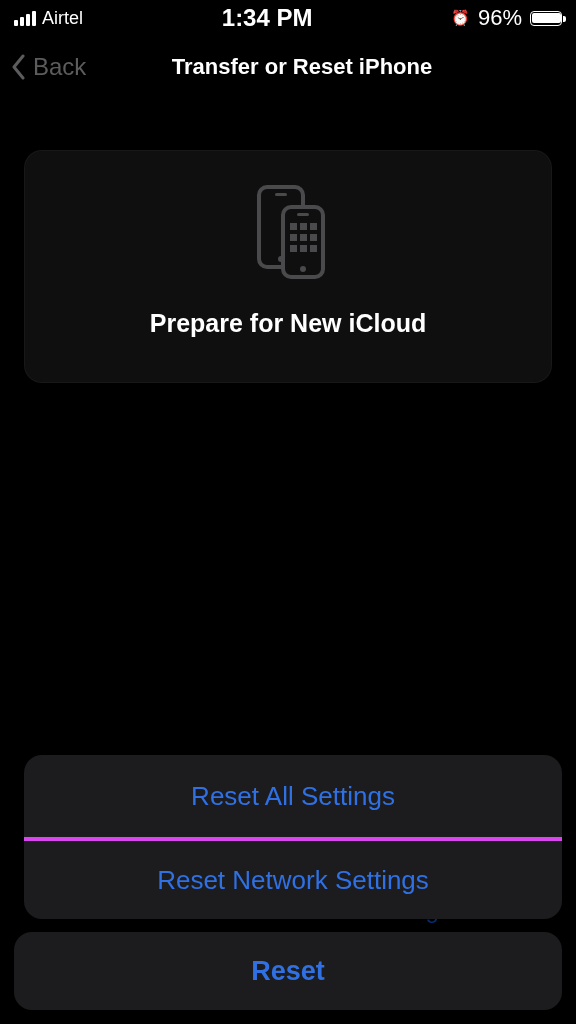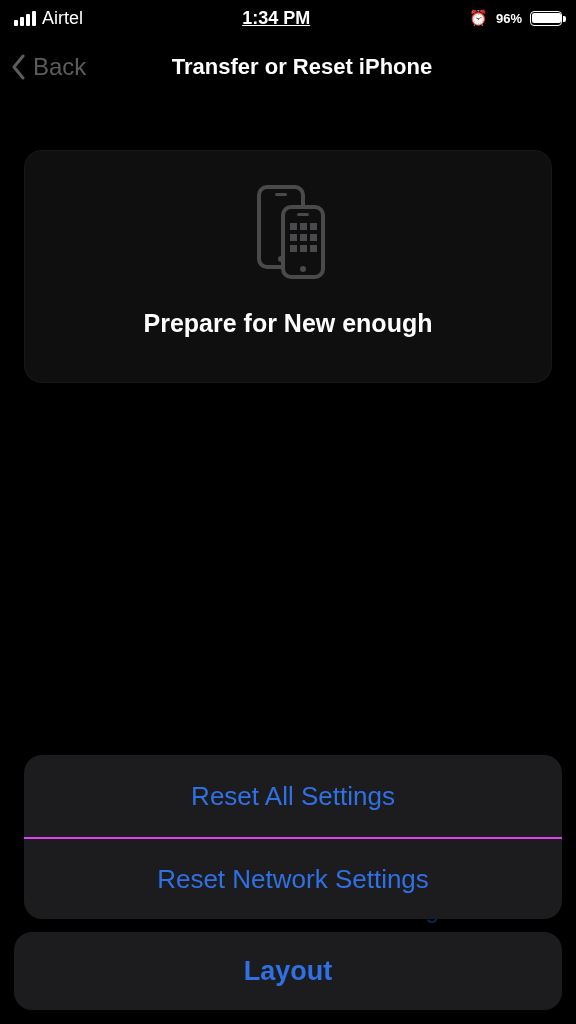--- a/index.html
+++ b/index.html
@@ -29,24 +29,24 @@
   .status-left { display: flex; align-items: center; gap: 6px; }
   .signal-bars { display: flex; align-items: flex-end; gap: 2px; }
   .signal-bars span {
     width: 4px; background: #fff; border-radius: 1px;
   }
   .signal-bars span:nth-child(1){height:6px;}
   .signal-bars span:nth-child(2){height:9px;}
   .signal-bars span:nth-child(3){height:12px;}
   .signal-bars span:nth-child(4){height:15px;}
   .carrier { font-size: 18px; font-weight: 500; }
-  .status-time { font-size: 18px; font-weight: 700; text-decoration: underline; }
+  .status-time { font-size: 24px; font-weight: 700; }
   .status-right { display: flex; align-items: center; gap: 8px; }
   .alarm-icon { font-size: 15px; }
-  .battery-pct { font-size: 13px; font-weight: 700; }
+  .battery-pct { font-size: 22px; font-weight: 400; }
   .battery {
     width: 32px; height: 15px; border: 1.5px solid #fff; border-radius: 4px;
     position: relative;
   }
   .battery::after {
     content:""; position:absolute; right:-5px; top:4px; width:3px; height:6px;
     background:#fff; border-radius:0 2px 2px 0;
   }
   .battery > div {
     position:absolute; left:1.5px; top:1.5px; bottom:1.5px; width: 96%;
@@ -118,21 +118,21 @@
     border-radius: 18px;
     overflow:hidden;
     z-index: 2;
     box-shadow: 0 -2px 20px rgba(0,0,0,0.6);
   }
   .sheet-item {
     height: 82px;
     display:flex; align-items:center; justify-content:center;
     font-size: 26px;
     color: #2f71e4;
-    border-top: 2px solid #d946ef;
+    border-top: 4px solid #d946ef;
   }
   .sheet-item:first-child { border-top:none; }
 
   .cancel {
     position:absolute;
     left: 14px; right: 14px;
     bottom: 14px;
     height: 78px;
     background: #1c1c1e;
     border-radius: 18px;
@@ -197,23 +197,23 @@
     <rect x="57" y="44" width="7" height="7" fill="#4a4a4d"></rect>
     <rect x="67" y="44" width="7" height="7" fill="#4a4a4d"></rect>
     <rect x="77" y="44" width="7" height="7" fill="#4a4a4d"></rect>
     <rect x="57" y="55" width="7" height="7" fill="#4a4a4d"></rect>
     <rect x="67" y="55" width="7" height="7" fill="#4a4a4d"></rect>
     <rect x="77" y="55" width="7" height="7" fill="#4a4a4d"></rect>
     <rect x="57" y="66" width="7" height="7" fill="#4a4a4d"></rect>
     <rect x="67" y="66" width="7" height="7" fill="#4a4a4d"></rect>
     <rect x="77" y="66" width="7" height="7" fill="#4a4a4d"></rect>
   </svg>
-  <div class="card-title">Prepare for New enough</div>
+  <div class="card-title">Prepare for New iCloud</div>
 </div>
 
 <div class="hidden-row">Erase All Content and Settings</div>
 
 <div class="sheet">
   <div class="sheet-item">Reset All Settings</div>
   <div class="sheet-item">Reset Network Settings</div>
 </div>
 
-<div class="cancel">Layout</div>
+<div class="cancel">Reset</div>
 
 </body></html>

